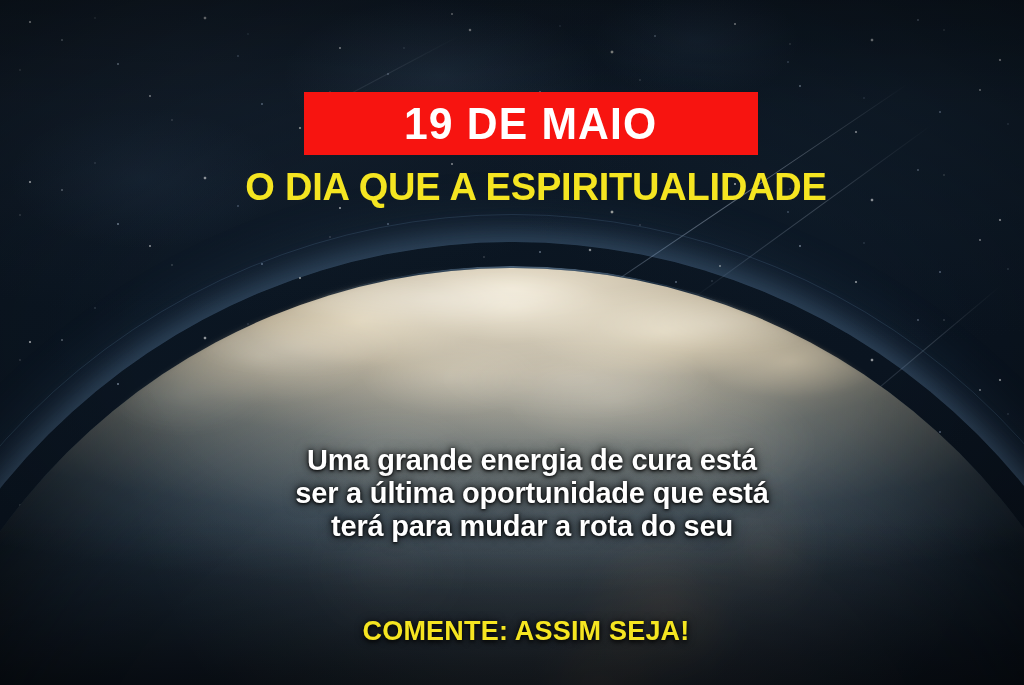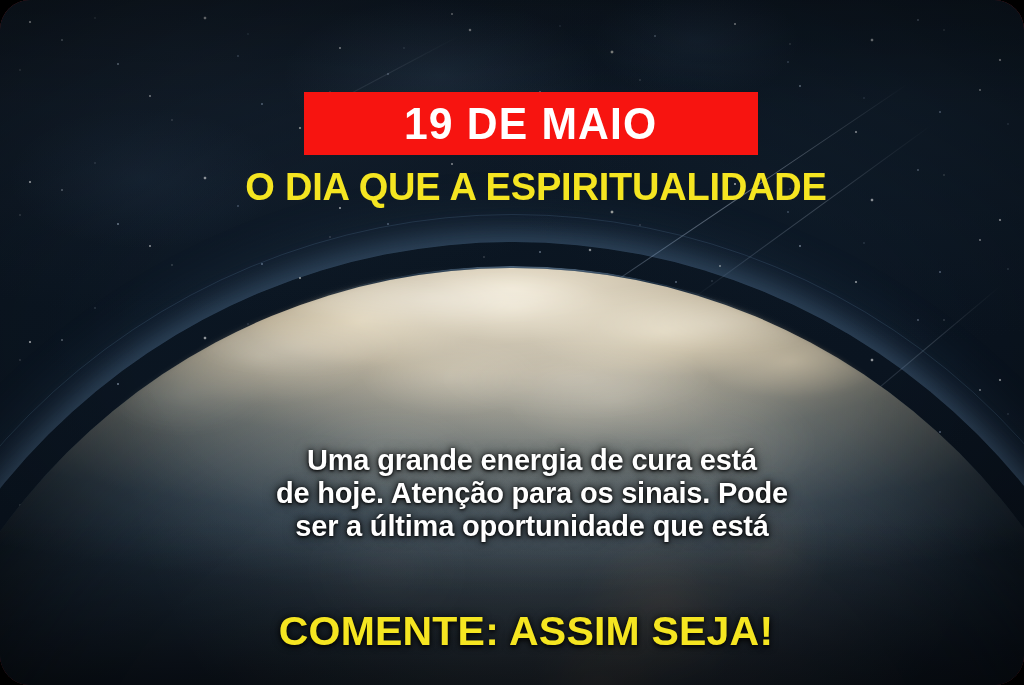--- a/index.html
+++ b/index.html
@@ -12,21 +12,20 @@
     font-family: "Liberation Sans", sans-serif;
   }
 
   .poster {
     position: relative;
     width: 1024px;
     height: 685px;
     overflow: hidden;
     background: #b91c1c;
     user-select: none;
-    border-radius: 30px;
   }
 
   
   .space-layer {
     position: absolute;
     inset: 0;
     background:
       radial-gradient(ellipse 70% 55% at 18% 8%,  #14202e 0%, rgba(12,22,34,0) 70%),
       radial-gradient(ellipse 60% 50% at 88% 14%, #101d2b 0%, rgba(10,20,32,0) 72%),
       linear-gradient(170deg, #0d1825 0%, #0b1622 35%, #0a1420 60%, #070d15 100%);
@@ -325,21 +324,21 @@
   .body-line { display: block; }
 
   .cta {
     position: absolute;
     left: 0;
     right: 0;
     top: 612px;
     text-align: center;
     font-family: "Liberation Sans", sans-serif;
     font-weight: bold;
-    font-size: 41px;
+    font-size: 27px;
     line-height: 38px;
     letter-spacing: 0.2px;
     white-space: nowrap;
     text-shadow: 0 0 8px rgba(0,0,0,0.7), 0 2px 4px rgba(0,0,0,0.8);
     padding-left: 28px;
   }
 </style>
 </head>
 <body>
 
@@ -375,22 +374,22 @@
     <div class="date-banner" style="background: rgb(247, 20, 16);">
       <span class="date-banner-text" style="color: rgb(255, 255, 255);">19 DE MAIO</span>
     </div>
 
     <div class="headline" style="color: rgb(245, 229, 33); margin-left: 48px;">
       <span class="headline-line">O DIA QUE A ESPIRITUALIDADE</span>
     </div>
 
     <div class="body-copy" style="color: rgb(255, 255, 255);">
       <span class="body-line">Uma grande energia de cura está</span>
-      <span class="body-line">de hoje. Atenção para os sinais. Pode</span>
       <span class="body-line">ser a última oportunidade que está</span>
+      <span class="body-line">terá para mudar a rota do seu</span>
     </div>
 
     <div class="cta" style="color: rgb(245, 229, 33);">
       <span>COMENTE: ASSIM SEJA!</span>
     </div>
 
   </div>
 </div>
 
 </body></html>

